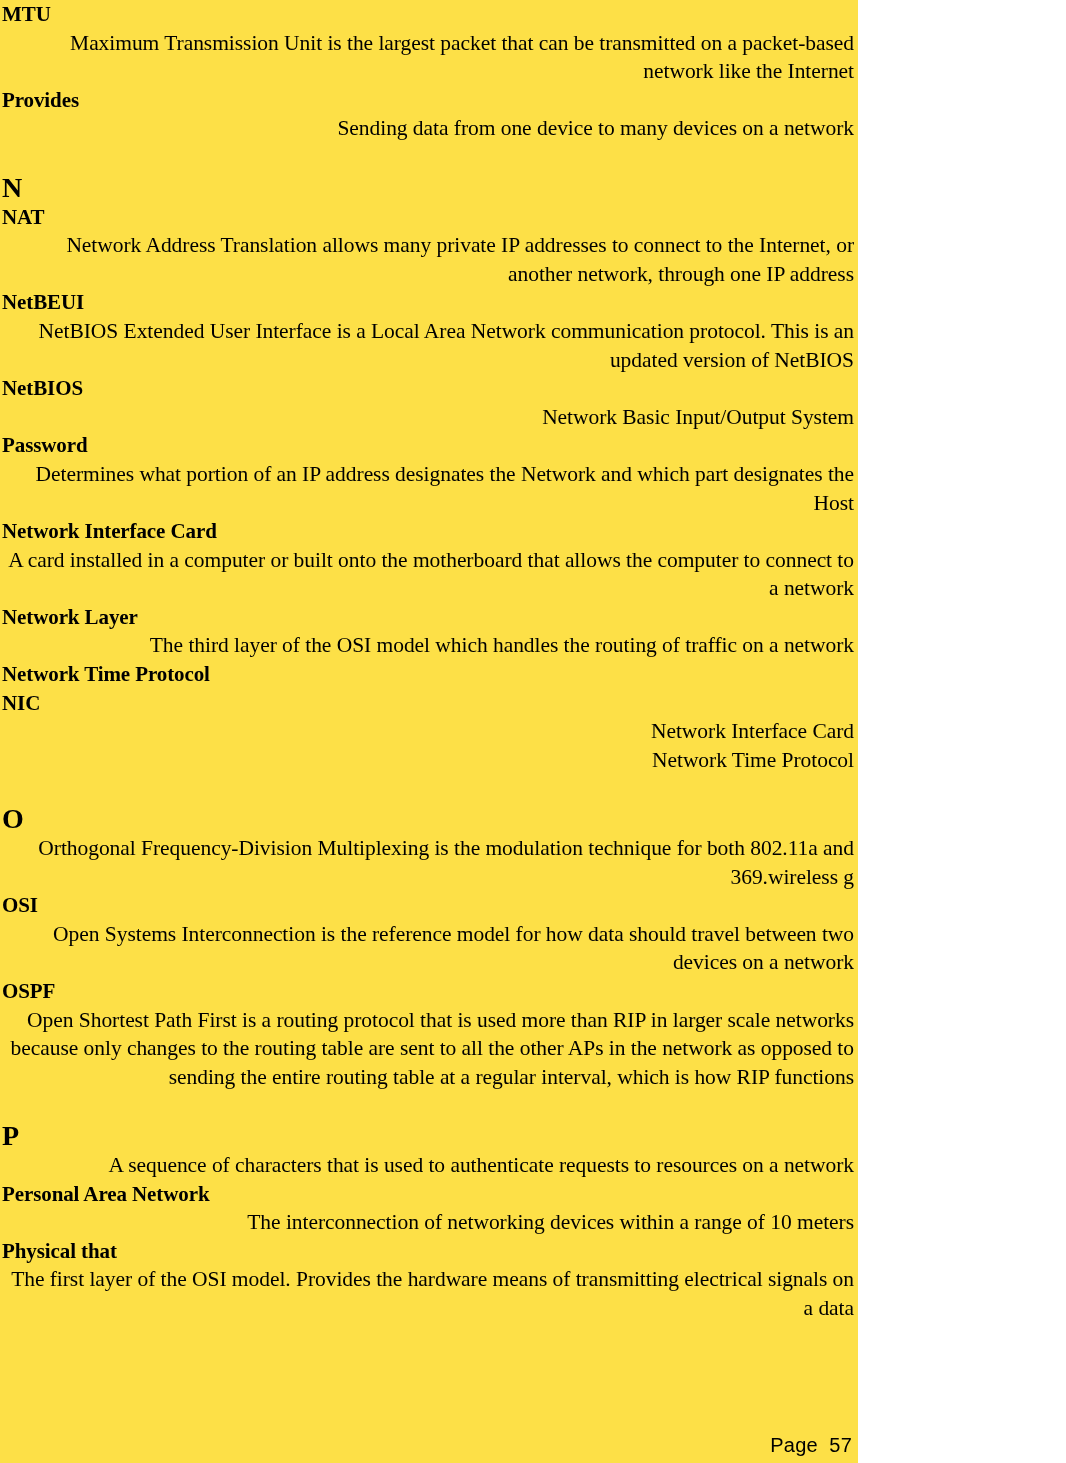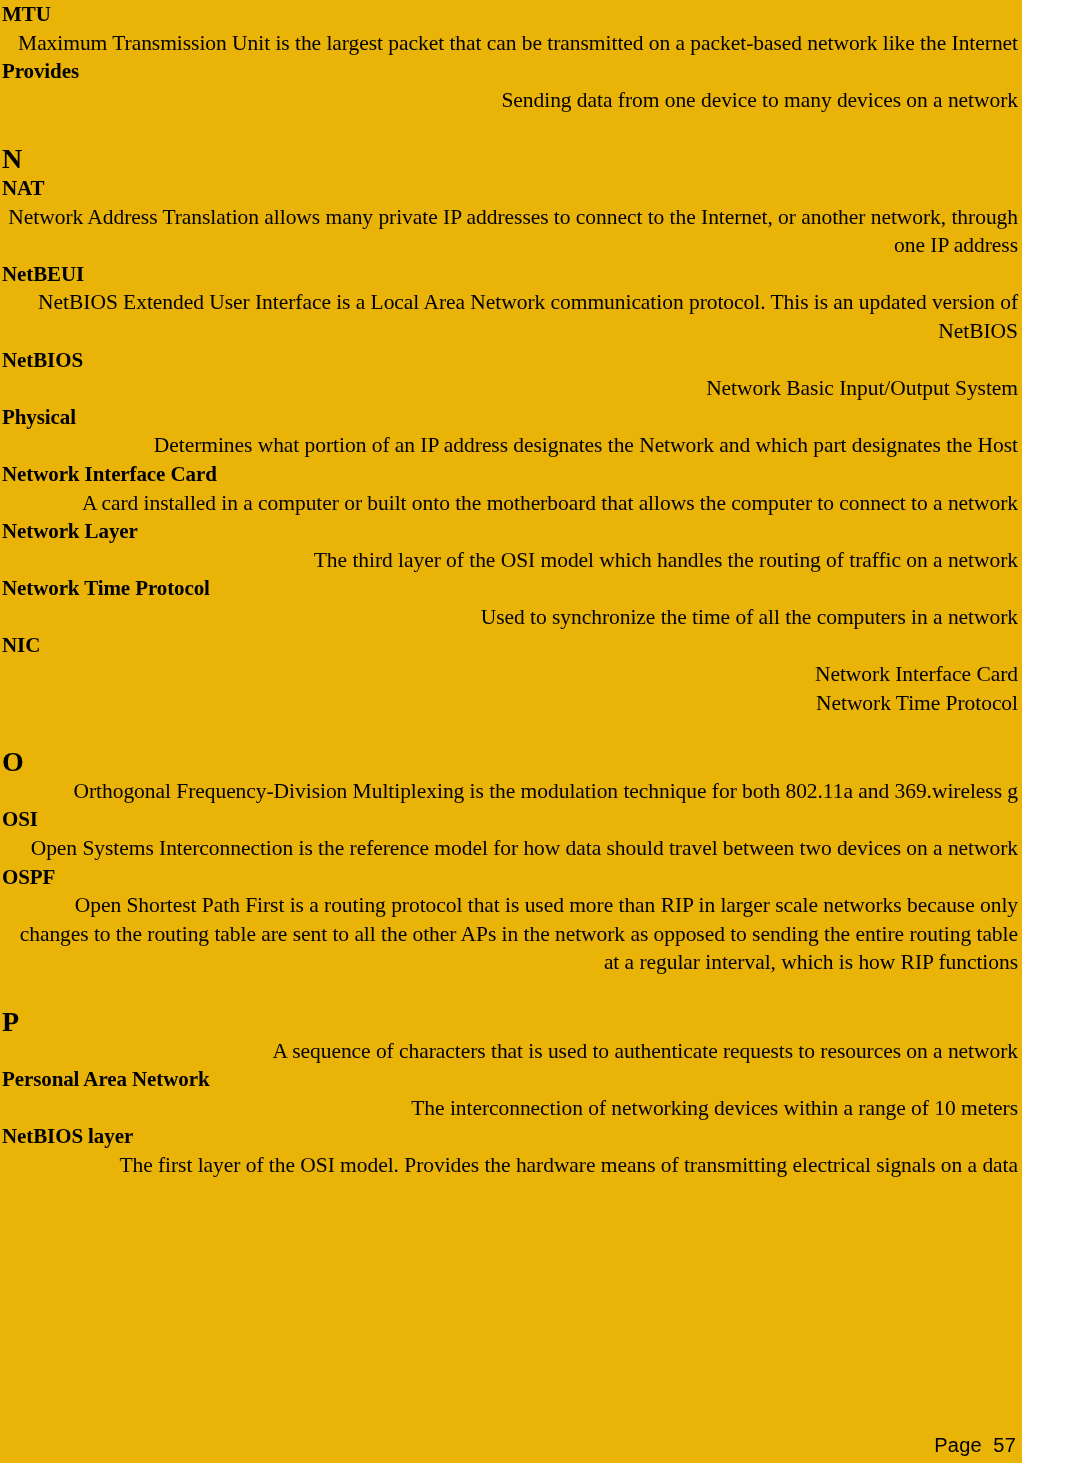--- a/index.html
+++ b/index.html
@@ -7,26 +7,26 @@
     margin: 0;
     padding: 0;
     background: #ffffff;
   }
   body {
     font-family: "Liberation Serif", "DejaVu Serif", serif;
     color: #000000;
   }
   .page {
     position: relative;
-    width: 1022px;
+    width: 858px;
     height: 1463px;
     box-sizing: border-box;
     padding: 0px 4px 0px 2px;
     overflow: hidden;
-    background: #eab308;
+    background: #fde047;
   }
   .content {
     font-size: 21.5px;
     line-height: 28.6px;
   }
   .term {
     font-family: "Liberation Serif", "DejaVu Serif", serif;
     font-weight: bold;
     font-size: 21px;
     line-height: 28.6px;
@@ -92,34 +92,33 @@
       </div>
       <div class="entry">
         <div class="term">NetBEUI</div>
         <div class="def">NetBIOS Extended User Interface is a Local Area Network communication protocol. This is an updated version of NetBIOS</div>
       </div>
       <div class="entry">
         <div class="term">NetBIOS</div>
         <div class="def">Network Basic Input/Output System</div>
       </div>
       <div class="entry">
-        <div class="term">Physical</div>
+        <div class="term">Password</div>
         <div class="def">Determines what portion of an IP address designates the Network and which part designates the Host</div>
       </div>
       <div class="entry">
         <div class="term">Network Interface Card</div>
         <div class="def">A card installed in a computer or built onto the motherboard that allows the computer to connect to a network</div>
       </div>
       <div class="entry">
         <div class="term">Network Layer</div>
         <div class="def">The third layer of the OSI model which handles the routing of traffic on a network</div>
       </div>
       <div class="entry">
         <div class="term">Network Time Protocol</div>
-        <div class="def">Used to synchronize the time of all the computers in a network</div>
       </div>
       <div class="entry">
         <div class="term">NIC</div>
         <div class="def">Network Interface Card</div>
       </div>
       <div class="entry">
         <div class="def">Network Time Protocol</div>
       </div>
       <div class="spacer"></div>
       <div class="section-letter">O</div>
@@ -137,18 +136,18 @@
       <div class="spacer"></div>
       <div class="section-letter">P</div>
       <div class="entry">
         <div class="def">A sequence of characters that is used to authenticate requests to resources on a network</div>
       </div>
       <div class="entry">
         <div class="term">Personal Area Network</div>
         <div class="def">The interconnection of networking devices within a range of 10 meters</div>
       </div>
       <div class="entry">
-        <div class="term">NetBIOS layer</div>
+        <div class="term">Physical that</div>
         <div class="def">The first layer of the OSI model. Provides the hardware means of transmitting electrical signals on a data</div>
       </div>
     </div>
   <div class="footer">Page  57</div>
 </div>
 
 </body></html>

